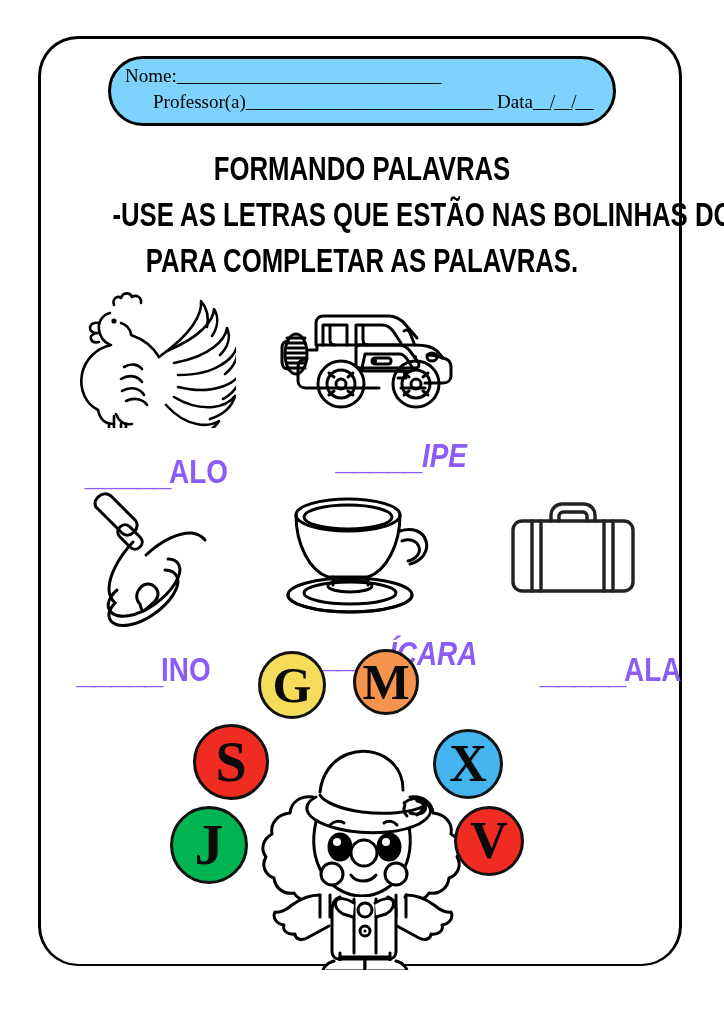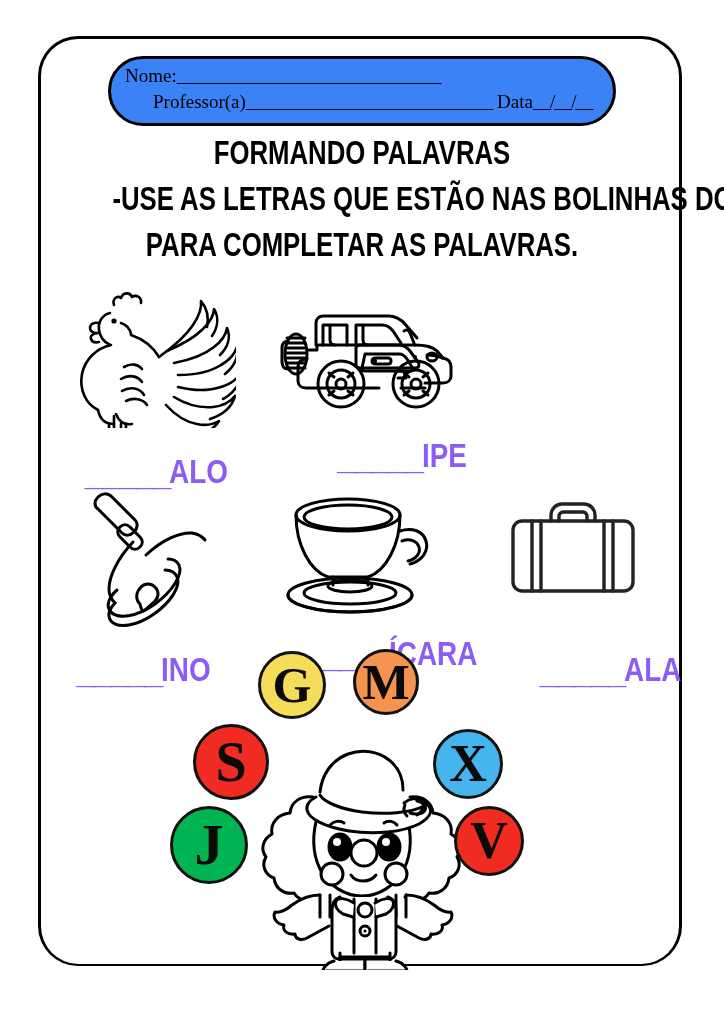--- a/index.html
+++ b/index.html
@@ -37,40 +37,40 @@
   
   .name-box {
     position: absolute;
     left: 108px;
     top: 56px;
     width: 508px;
     height: 70px;
     border: 3px solid #000;
     border-radius: 35px;
     box-sizing: border-box;
-    background: #3b82f6;
+    background: #7dd3fc;
   }
   .name-line {
     position: absolute;
     left: 14px;
     font-family: "Liberation Serif", serif;
     font-size: 19px;
     color: #000;
     white-space: nowrap;
     letter-spacing: 0px;
   }
   .name-line.row1 { top: 6px; }
   .name-line.row2 { top: 32px; margin-left: 28px; }
   .blank-serif { letter-spacing: -1px; }
 
   
   .title-block {
     position: absolute;
     left: 42px;
-    top: 136px;
+    top: 152px;
     width: 640px;
     text-align: center;
   }
   .title-line {
     font-family: "Liberation Sans Narrow", "Liberation Sans", sans-serif;
     font-weight: bold;
     color: #000;
     line-height: 1.0;
     transform: scaleX(0.78);
     transform-origin: center center;
@@ -90,21 +90,21 @@
   .row {
     position: relative;
     height: 200px;
   }
   .cell {
     position: absolute;
     width: 210px;
     height: 200px;
   }
   .cell.c0 { left: 0px; }
-  .cell.c1 { left: 212px; }
+  .cell.c1 { left: 212px; font-style: italic; }
   .cell.c2 { left: 422px; }
 
   .art {
     position: absolute;
     left: 0;
     top: 0;
     width: 210px;
     height: 150px;
     display: flex;
     align-items: center;

